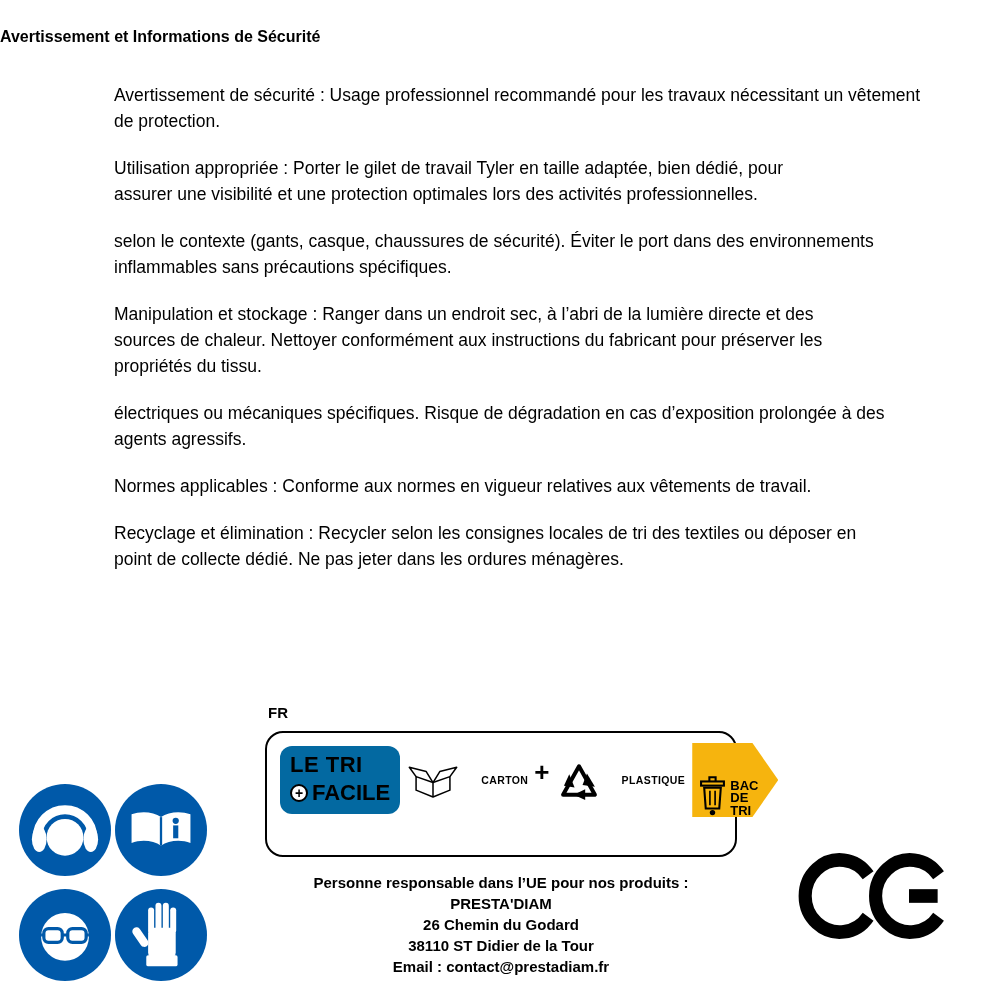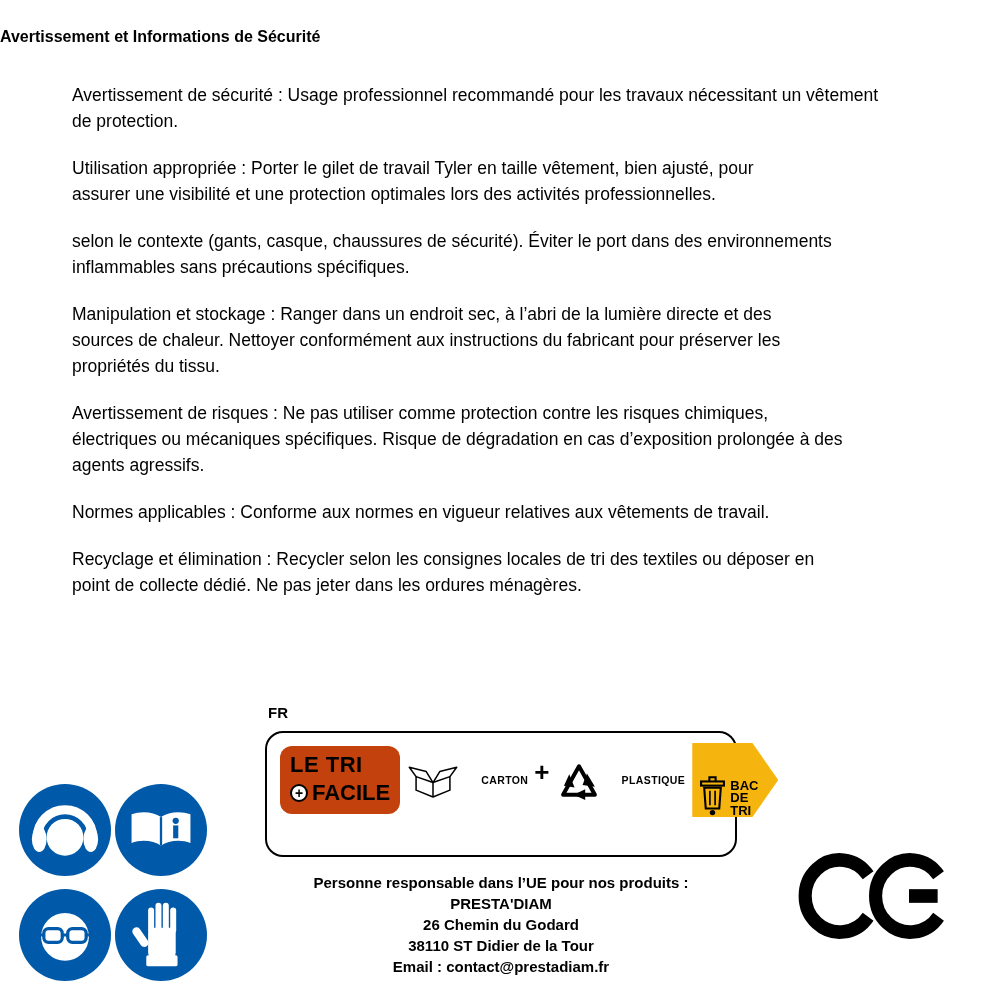--- a/index.html
+++ b/index.html
@@ -6,21 +6,21 @@
   .page {
     position:relative; width:1005px; height:1005px; background:#fff;
     font-family:"Liberation Sans", sans-serif; color:#000; overflow:hidden;
   }
   .title {
     position:absolute; top:28px; left:0; width:100%;
     text-align:left; font-size:16px; font-weight:bold;
   }
   .body-text { position:absolute; left:72px; top:82px; width:930px; font-size:17.5px; }
   .para { margin:0 0 21px 0; }
-  .line { line-height:26px; white-space:nowrap; }
+  .line { line-height:26px; white-space:nowrap;margin-left:42px; }
 
   
   .picto-grid {
     position:absolute; left:19px; top:784px;
     display:grid; grid-template-columns:92px 92px; grid-auto-rows:92px;
     column-gap:4px; row-gap:13px;
   }
   .picto svg { display:block; width:92px; height:92px; }
 
   
@@ -35,21 +35,21 @@
     padding:2px 4px 0 8px; box-sizing:border-box;
   }
   .strip {
     position:absolute; left:0; right:0; bottom:0; height:31px;
     background:#F6B40E; border-radius:0 0 15px 15px;
     display:flex; align-items:center; justify-content:flex-end;
     padding-right:22px; box-sizing:border-box;
   }
   .strip span { font-size:15px; font-style:italic; font-weight:bold; color:#1c1c1c; }
 
-  .tri-pill { background:#c2410c; border-radius:12px; padding:7px 10px 8px 10px; }
+  .tri-pill { background:#0369a1; border-radius:12px; padding:7px 10px 8px 10px; }
   .tri-line1 { font-size:22px; font-weight:800; letter-spacing:0.5px; line-height:24px; }
   .tri-line2 { display:flex; align-items:center; gap:4px; margin-top:3px; }
   .cplus {
     width:18px; height:18px; border:2.5px solid #000; border-radius:50%;
     display:inline-flex; align-items:center; justify-content:center;
     font-size:14px; font-weight:900; line-height:1; background:#fff; box-sizing:border-box;
   }
   .facile { font-size:22px; font-weight:800; }
 
   .mat-col { display:flex; flex-direction:row; align-items:center; gap:20px; }
@@ -76,34 +76,33 @@
 <div class="page">
 
   <div class="title">Avertissement et Informations de Sécurité</div>
 
   <div class="body-text">
     <div class="para">
       <div class="line">Avertissement de sécurité : Usage professionnel recommandé pour les travaux nécessitant un vêtement</div>
       <div class="line">de protection.</div>
     </div>
     <div class="para">
-      <div class="line">Utilisation appropriée : Porter le gilet de travail Tyler en taille vêtement, bien ajusté, pour</div>
+      <div class="line">Utilisation appropriée : Porter le gilet de travail Tyler en taille adaptée, bien dédié, pour</div>
       <div class="line">assurer une visibilité et une protection optimales lors des activités professionnelles.</div>
     </div>
     <div class="para">
       <div class="line">selon le contexte (gants, casque, chaussures de sécurité). Éviter le port dans des environnements</div>
       <div class="line">inflammables sans précautions spécifiques.</div>
     </div>
     <div class="para">
       <div class="line">Manipulation et stockage : Ranger dans un endroit sec, à l’abri de la lumière directe et des</div>
       <div class="line">sources de chaleur. Nettoyer conformément aux instructions du fabricant pour préserver les</div>
       <div class="line">propriétés du tissu.</div>
     </div>
     <div class="para">
-      <div class="line">Avertissement de risques : Ne pas utiliser comme protection contre les risques chimiques,</div>
       <div class="line">électriques ou mécaniques spécifiques. Risque de dégradation en cas d’exposition prolongée à des</div>
       <div class="line">agents agressifs.</div>
     </div>
     <div class="para">
       <div class="line">Normes applicables : Conforme aux normes en vigueur relatives aux vêtements de travail.</div>
     </div>
     <div class="para">
       <div class="line">Recyclage et élimination : Recycler selon les consignes locales de tri des textiles ou déposer en</div>
       <div class="line">point de collecte dédié. Ne pas jeter dans les ordures ménagères.</div>
     </div>

